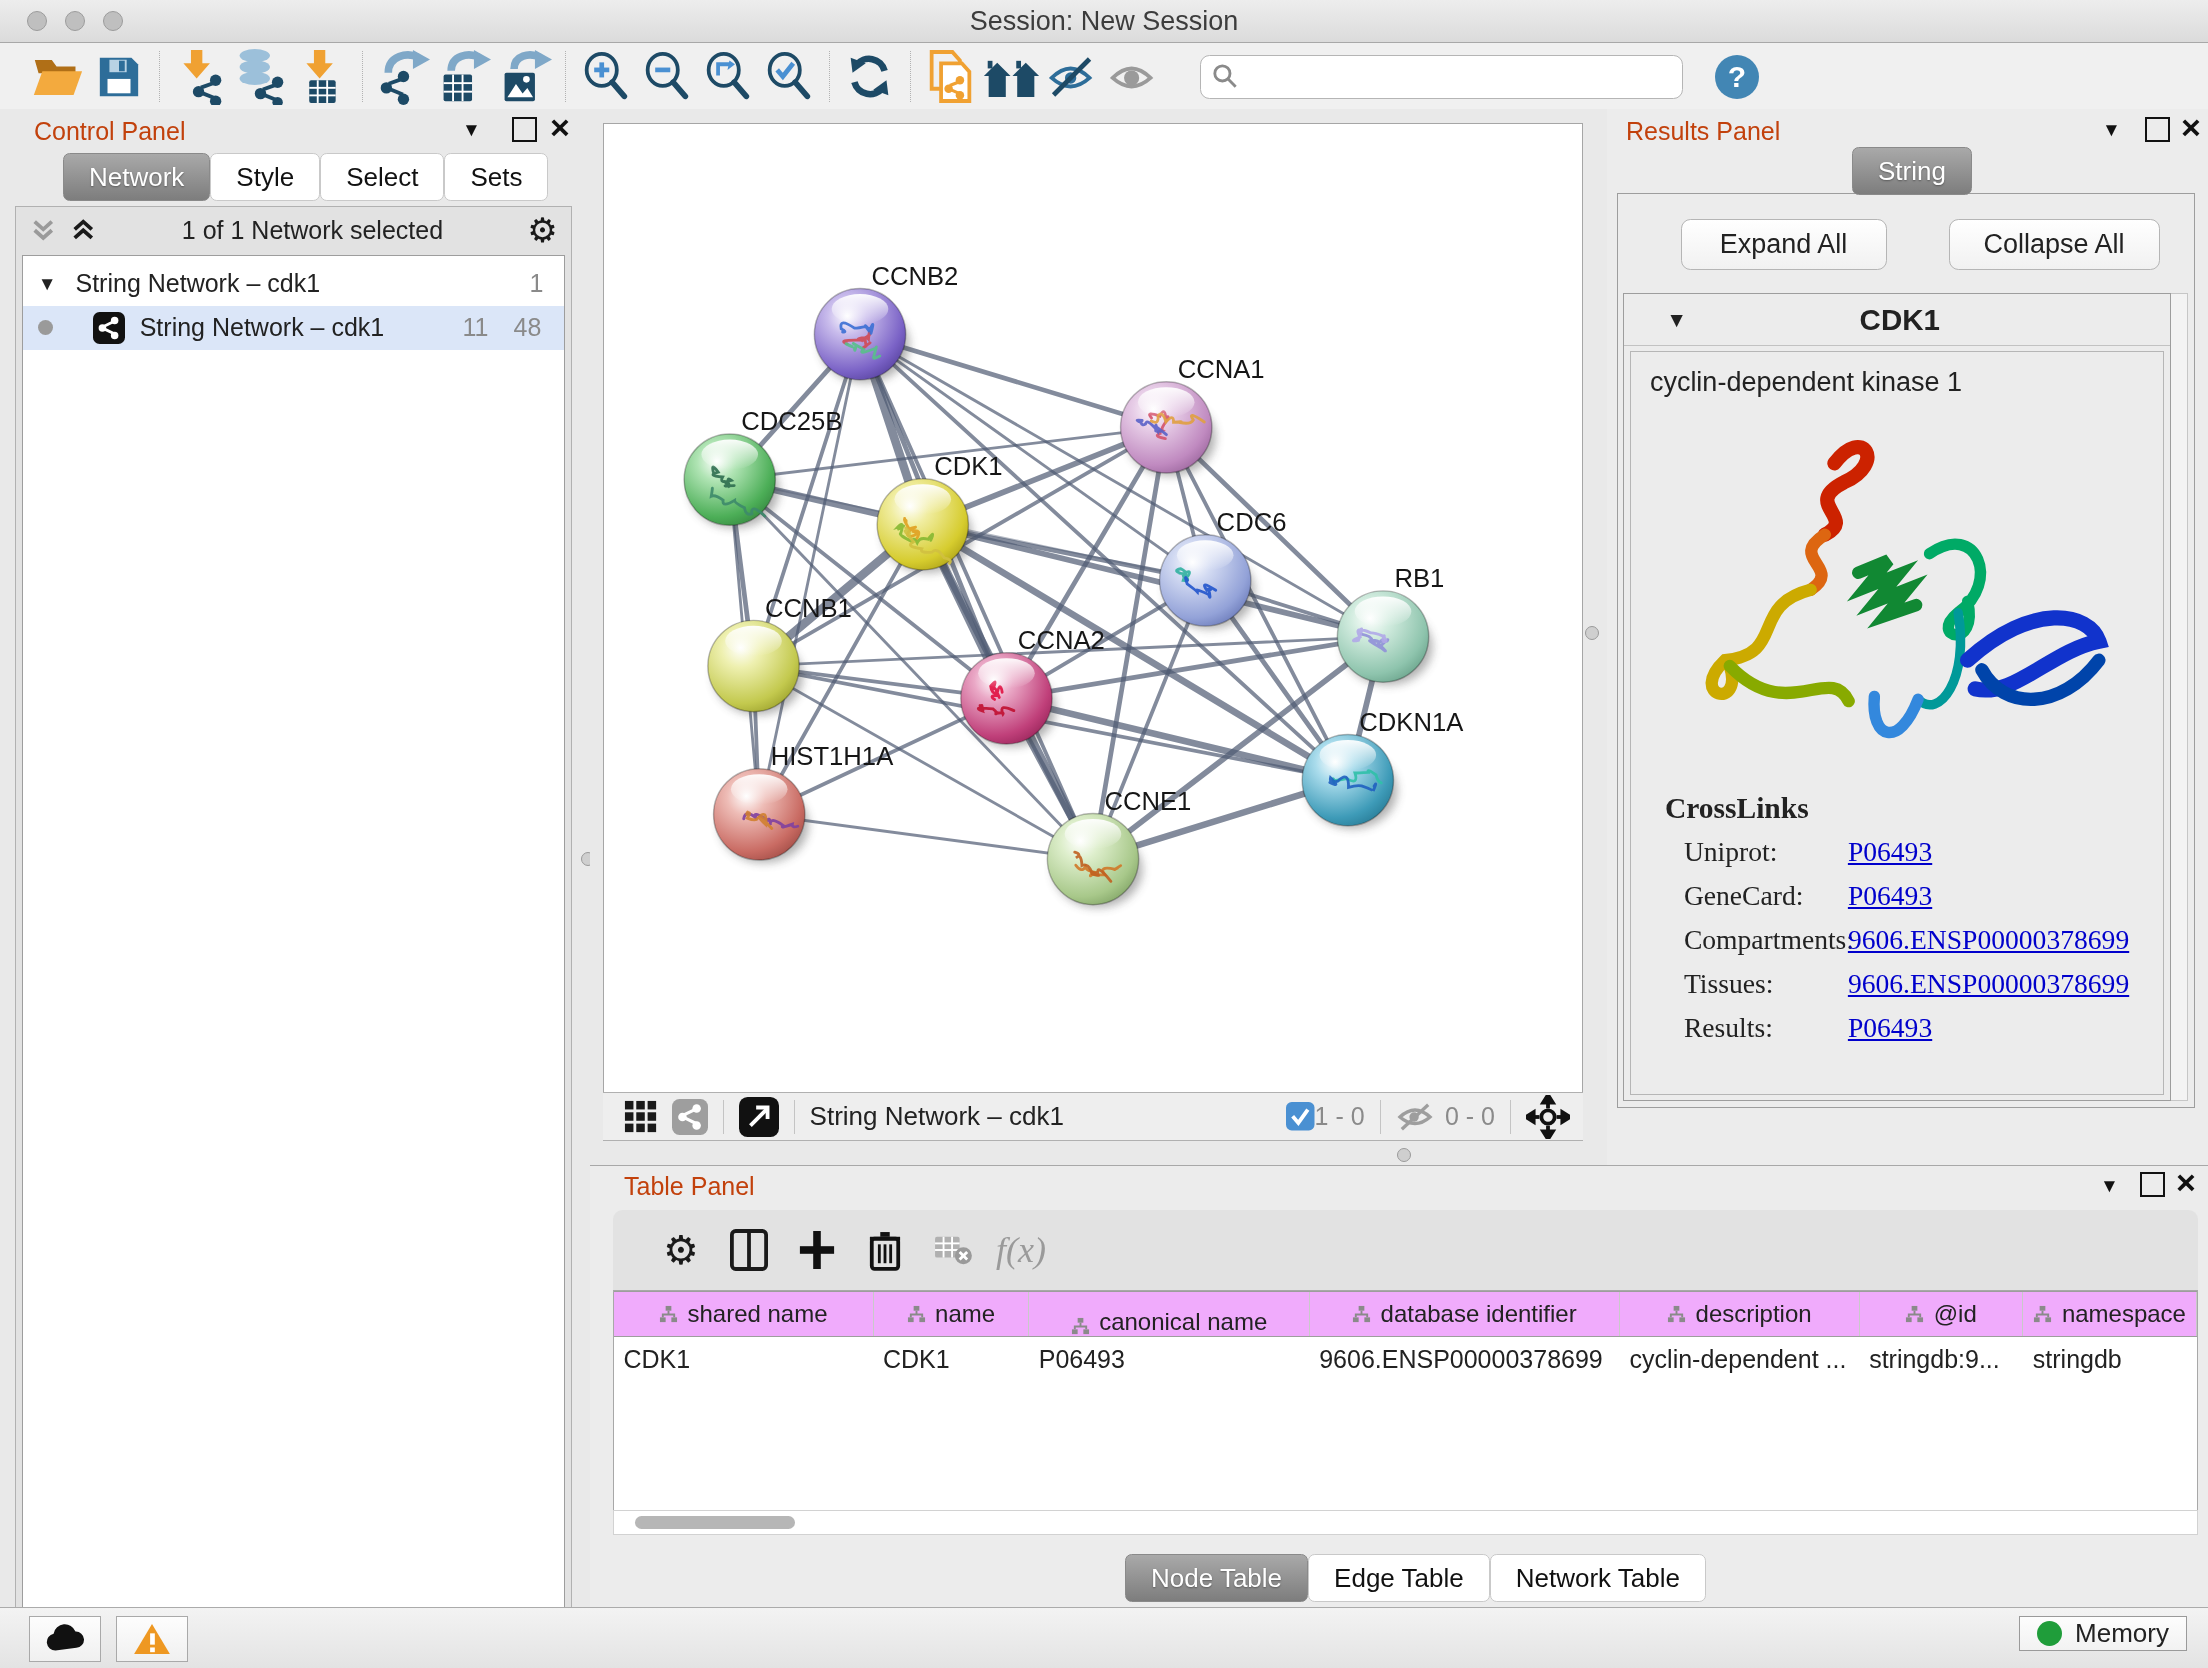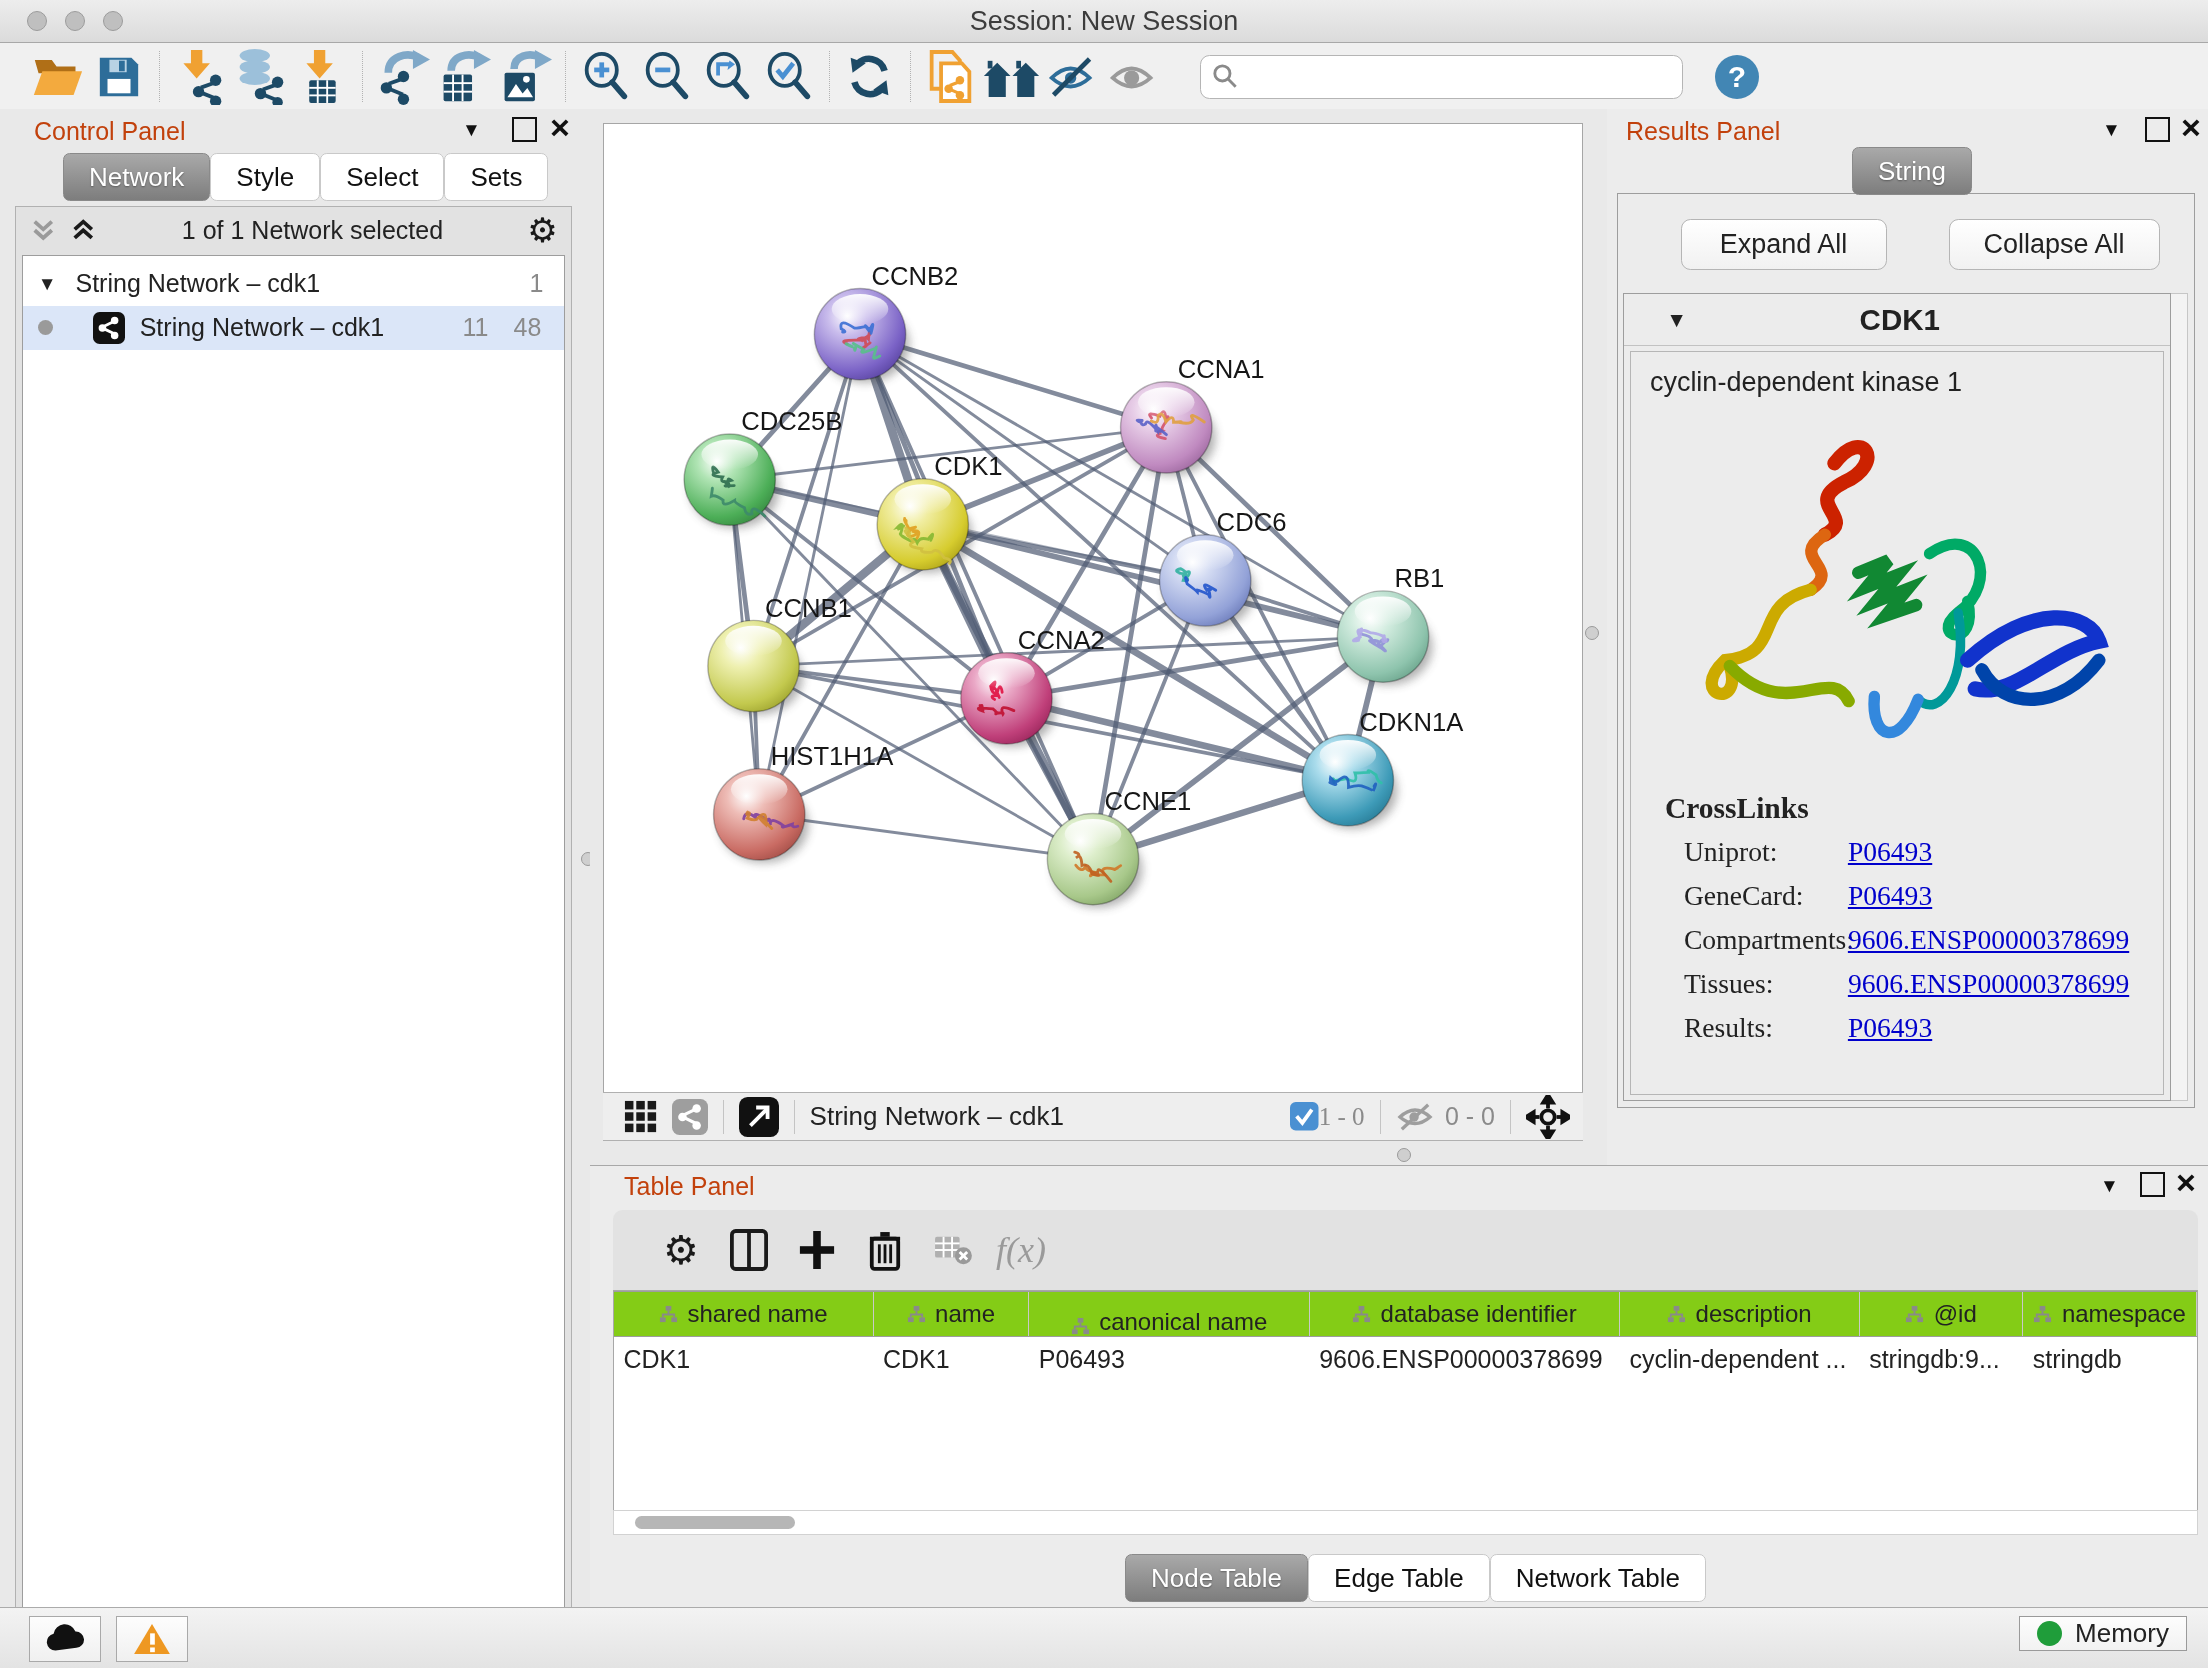--- a/index.html
+++ b/index.html
@@ -57,21 +57,21 @@
   .xl-row{height:44px;display:flex;align-items:center;font-size:27.6px;}
   .xl-label{width:164px;margin-left:53px;}
   .link{color:#0000cc;text-decoration:underline;}
   .scrolltrack{position:absolute;right:5.7px;top:99px;bottom:5.7px;width:16px;background:#f3f3f3;border:1px solid #c6c6c6;}
   
   .tablep{left:590px;top:1165px;width:1619px;height:442px;background:#ececec;border-top:1px solid #a8a8a8;}
   .tp-toolbar{left:23px;top:44px;width:1585px;height:80px;background:#e2e2e2;border-radius:9.5px 9.5px 0 0;
               display:flex;align-items:center;box-sizing:border-box;padding-left:34px;}
   .tp-ic{width:68px;display:flex;align-items:center;justify-content:center;}
   .tbl{left:23px;top:124px;width:1585px;height:221px;background:#fff;border:1px solid #a8a8a8;box-sizing:border-box;overflow:hidden;}
-  .tbl-head{display:flex;height:46px;background:#84cc16;border-top:1.9px solid #9d9d9d;border-bottom:1.9px solid #9d9d9d;box-sizing:border-box;}
+  .tbl-head{display:flex;height:46px;background:#f0abfc;border-top:1.9px solid #9d9d9d;border-bottom:1.9px solid #9d9d9d;box-sizing:border-box;}
   .th{display:flex;align-items:center;justify-content:center;gap:9.5px;font-size:24px;color:#222;
       border-right:1px solid #c9c9c9;box-sizing:border-box;overflow:hidden;white-space:nowrap;}
   .tbl-row{display:flex;height:44px;}
   .td{display:flex;align-items:center;font-size:25px;padding-left:9.5px;box-sizing:border-box;overflow:hidden;white-space:nowrap;}
   .hscroll{left:23px;top:344px;width:1585px;height:25px;background:#fff;border:1px solid #d2d2d2;box-sizing:border-box;}
   .hthumb{left:21px;top:4.8px;width:160px;height:13.3px;border-radius:6.7px;background:#b6b6b6;}
   .fx{font-family:"Liberation Serif",serif;font-style:italic;font-size:36px;color:#9a9a9a;}
   
   .statusbar{left:0;top:1607px;width:2208px;height:61px;background:linear-gradient(#f3f3f3,#e3e3e3);border-top:1px solid #ababab;}
   .sb-btn{width:72px;height:46px;border:1.9px solid #a9a9a9;background:linear-gradient(#fdfdfd,#f0f0f0);
@@ -579,21 +579,21 @@
             <polyline points="18,11 30,11 30,23"></polyline>
           </g>
         </svg>
       <div class="nb-sep"></div>
       <div style="font-size:26px;color:#222;">String Network – cdk1</div>
       <div style="margin-left:auto;display:flex;align-items:center;">
         <svg width="28.5" height="28.5" viewBox="0 0 30 30">
             <rect x="0" y="0" width="30" height="30" rx="6" fill="#4a90d2"></rect>
             <polyline points="7,15 13,22 23,8" fill="none" stroke="#fff" stroke-width="4"></polyline>
           </svg>
-        <span class="gray-txt" style="margin-left:0;font-family:Liberation Serif, serif;">1 - 0</span>
+        <span class="gray-txt" style="margin-left:0;">1 - 0</span>
         <div class="nb-sep"></div>
         <svg width="38" height="32" viewBox="0 0 40 34">
             <path d="M4 17Q20 2 36 17Q20 31 4 17Z" fill="none" stroke="#9e9e9e" stroke-width="3.5"></path>
             <circle cx="19" cy="17" r="5" fill="#9e9e9e"></circle>
             <line x1="6" y1="30" x2="34" y2="4" stroke="#9e9e9e" stroke-width="3.5"></line>
           </svg>
         <span class="gray-txt" style="margin-left:11.4px;">0 - 0</span>
         <div class="nb-sep"></div>
         <svg width="44" height="44" viewBox="0 0 46 46" style="margin-right:13.3px;">
             <g stroke="#111" stroke-width="4" fill="#111">

